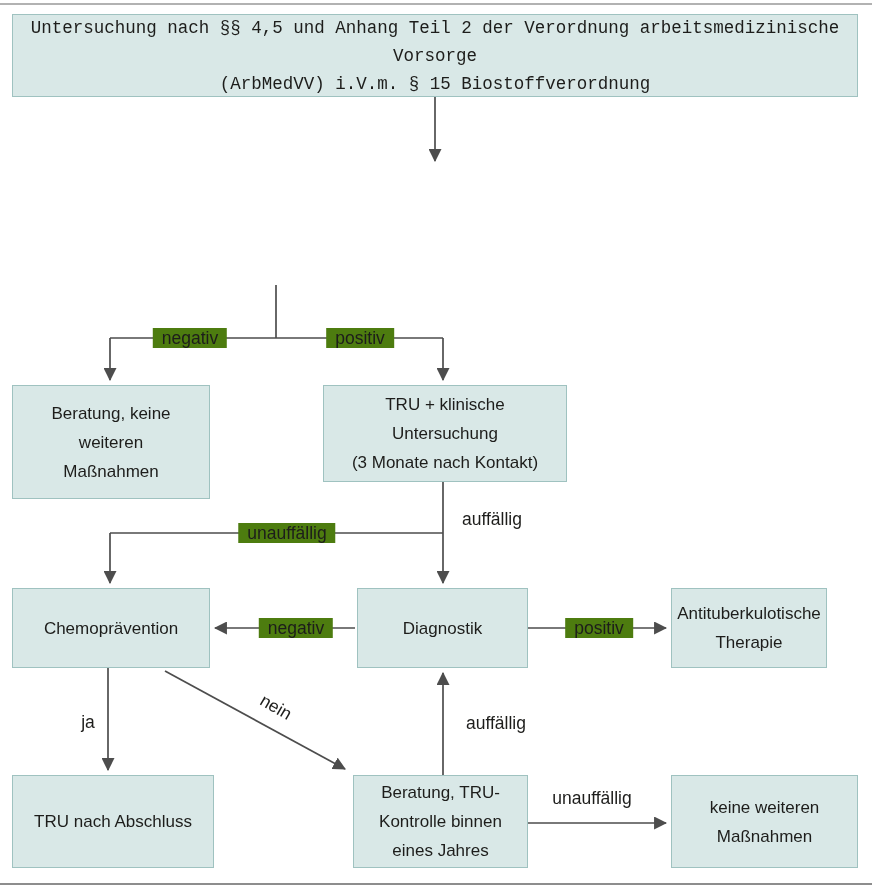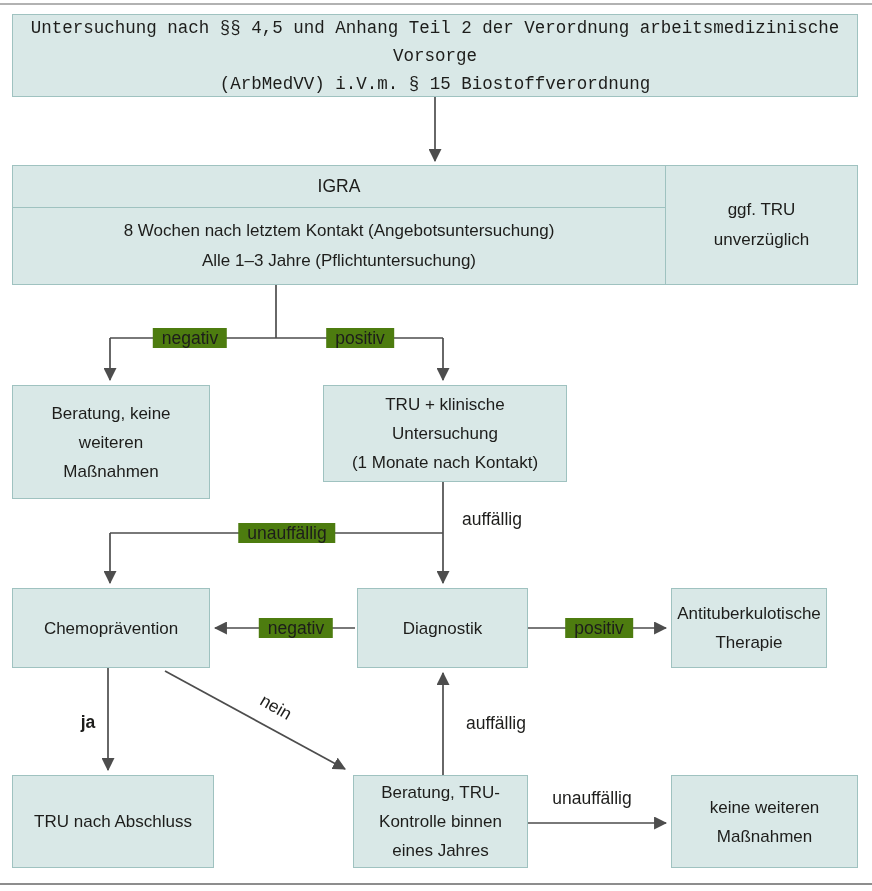--- a/index.html
+++ b/index.html
@@ -97,51 +97,42 @@
     <line x1="165" y1="671" x2="345" y2="769" marker-end="url(#arrow)"></line>
 
     <line x1="443" y1="775" x2="443" y2="673" marker-end="url(#arrow)"></line>
 
     <line x1="528" y1="823" x2="666" y2="823" marker-end="url(#arrow)"></line>
   </svg>
 
   <div class="box" id="title-box">Untersuchung nach §§ 4,5 und Anhang Teil 2 der Verordnung arbeitsmedizinische Vorsorge
 (ArbMedVV) i.V.m. § 15 Biostoffverordnung</div>
 
-  <div class="box" id="igra-box">
-    <div class="igra-left">
-      <div class="igra-header">IGRA</div>
-      <div class="igra-body">8 Wochen nach letztem Kontakt (Angebotsuntersuchung)
-Alle 1–3 Jahre (Pflichtuntersuchung)</div>
-    </div>
-    <div class="igra-side">ggf. TRU
-unverzüglich</div>
-  </div>
 
   <div class="box" id="box-beratung-keine">Beratung, keine
 weiteren
 Maßnahmen</div>
   <div class="box" id="box-tru-klinische">TRU + klinische
 Untersuchung
-(1 Monate nach Kontakt)</div>
+(3 Monate nach Kontakt)</div>
   <div class="box" id="box-chemopraevention">Chemoprävention</div>
   <div class="box" id="box-diagnostik">Diagnostik</div>
   <div class="box" id="box-antituberkulotische">Antituberkulotische
 Therapie</div>
   <div class="box" id="box-tru-abschluss">TRU nach Abschluss</div>
   <div class="box" id="box-beratung-tru">Beratung, TRU-
 Kontrolle binnen
 eines Jahres</div>
   <div class="box" id="box-keine-weiteren">keine weiteren
 Maßnahmen</div>
 
   <div class="edge-label mask" style="left:190px;top:338px;">negativ</div>
   <div class="edge-label mask" style="left:360px;top:338px;">positiv</div>
   <div class="edge-label" style="left:492px;top:519px;">auffällig</div>
   <div class="edge-label mask" style="left:287px;top:533px;">unauffällig</div>
   <div class="edge-label mask" style="left:296px;top:628px;">negativ</div>
   <div class="edge-label mask" style="left:599px;top:628px;">positiv</div>
-  <div class="edge-label" style="left:88px;top:722px;font-weight:bold;">ja</div>
+  <div class="edge-label" style="left:88px;top:722px;">ja</div>
   <div class="edge-label" id="label-nein" style="left:276px;top:707px;">nein</div>
   <div class="edge-label" style="left:496px;top:723px;">auffällig</div>
   <div class="edge-label" style="left:592px;top:798px;">unauffällig</div>
 
 </div>
 
 </body></html>

